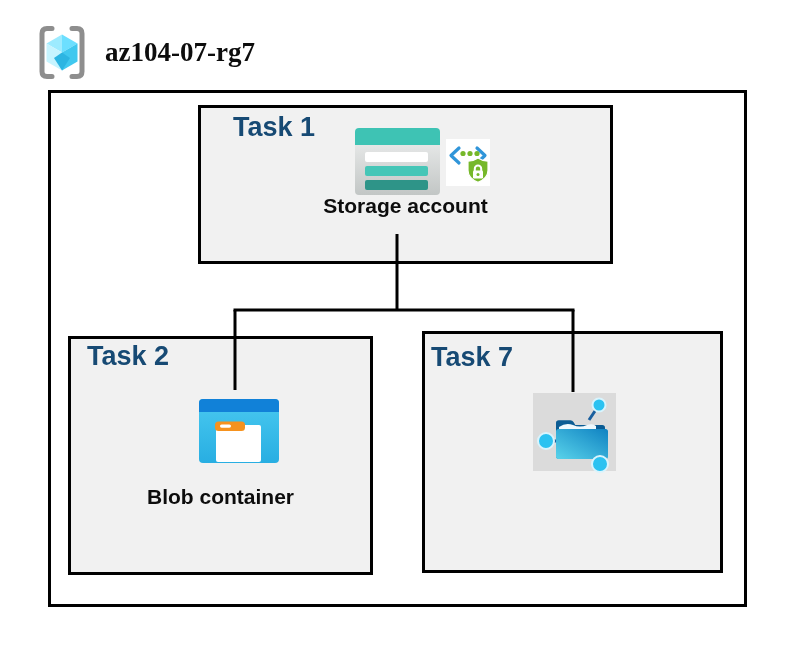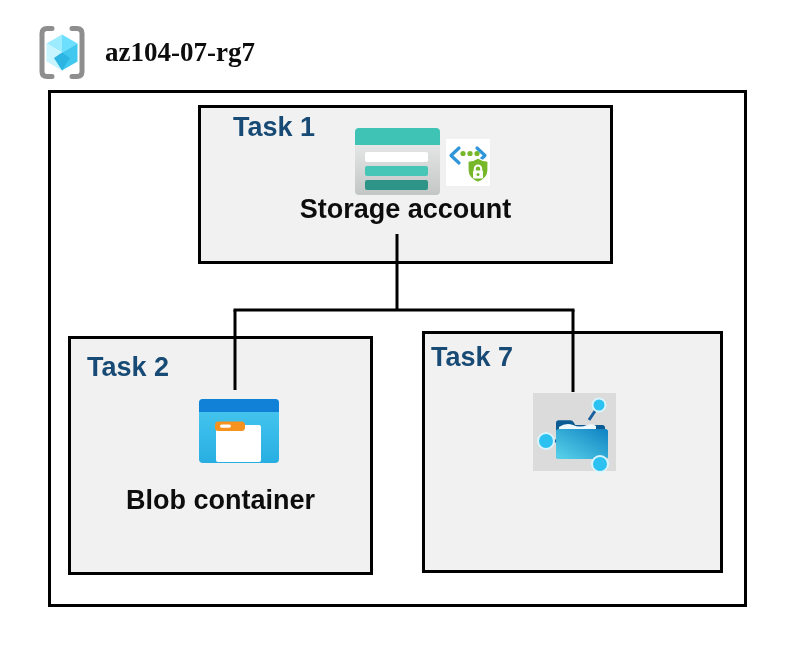--- a/index.html
+++ b/index.html
@@ -21,24 +21,24 @@
     background:var(--box-fill,#f1f1f1);box-sizing:border-box;
   }
   .task1{left:198px;top:105px;width:415px;height:159px;padding-left:11px;}
   .task2{left:68px;top:336px;width:305px;height:239px;}
   .task3{left:422px;top:331px;width:301px;height:242px;}
   .task-label{
     position:absolute;font-size:27px;font-weight:bold;color:var(--task-label,#174a74);
     white-space:nowrap;
   }
   .task1 .task-label{left:32px;top:4px;}
-  .task2 .task-label{left:16px;top:2px;margin-top:11px;}
+  .task2 .task-label{left:16px;top:2px;}
   .task3 .task-label{left:6px;top:8px;}
   .item-label{
-    position:absolute;font-size:27px;font-weight:bold;color:#0d0d0d;
+    position:absolute;font-size:21px;font-weight:bold;color:#0d0d0d;
     left:0;right:0;text-align:center;white-space:nowrap;
   }
   .task1 .item-label{top:86px;}
   .task2 .item-label{top:146px;}
   
   .storage-icon{position:absolute;left:154px;top:20px;}
   .endpoint-icon{position:absolute;left:245px;top:31px;background:#ffffff;}
   
   .blob-icon{position:absolute;left:128px;top:60px;}
   

